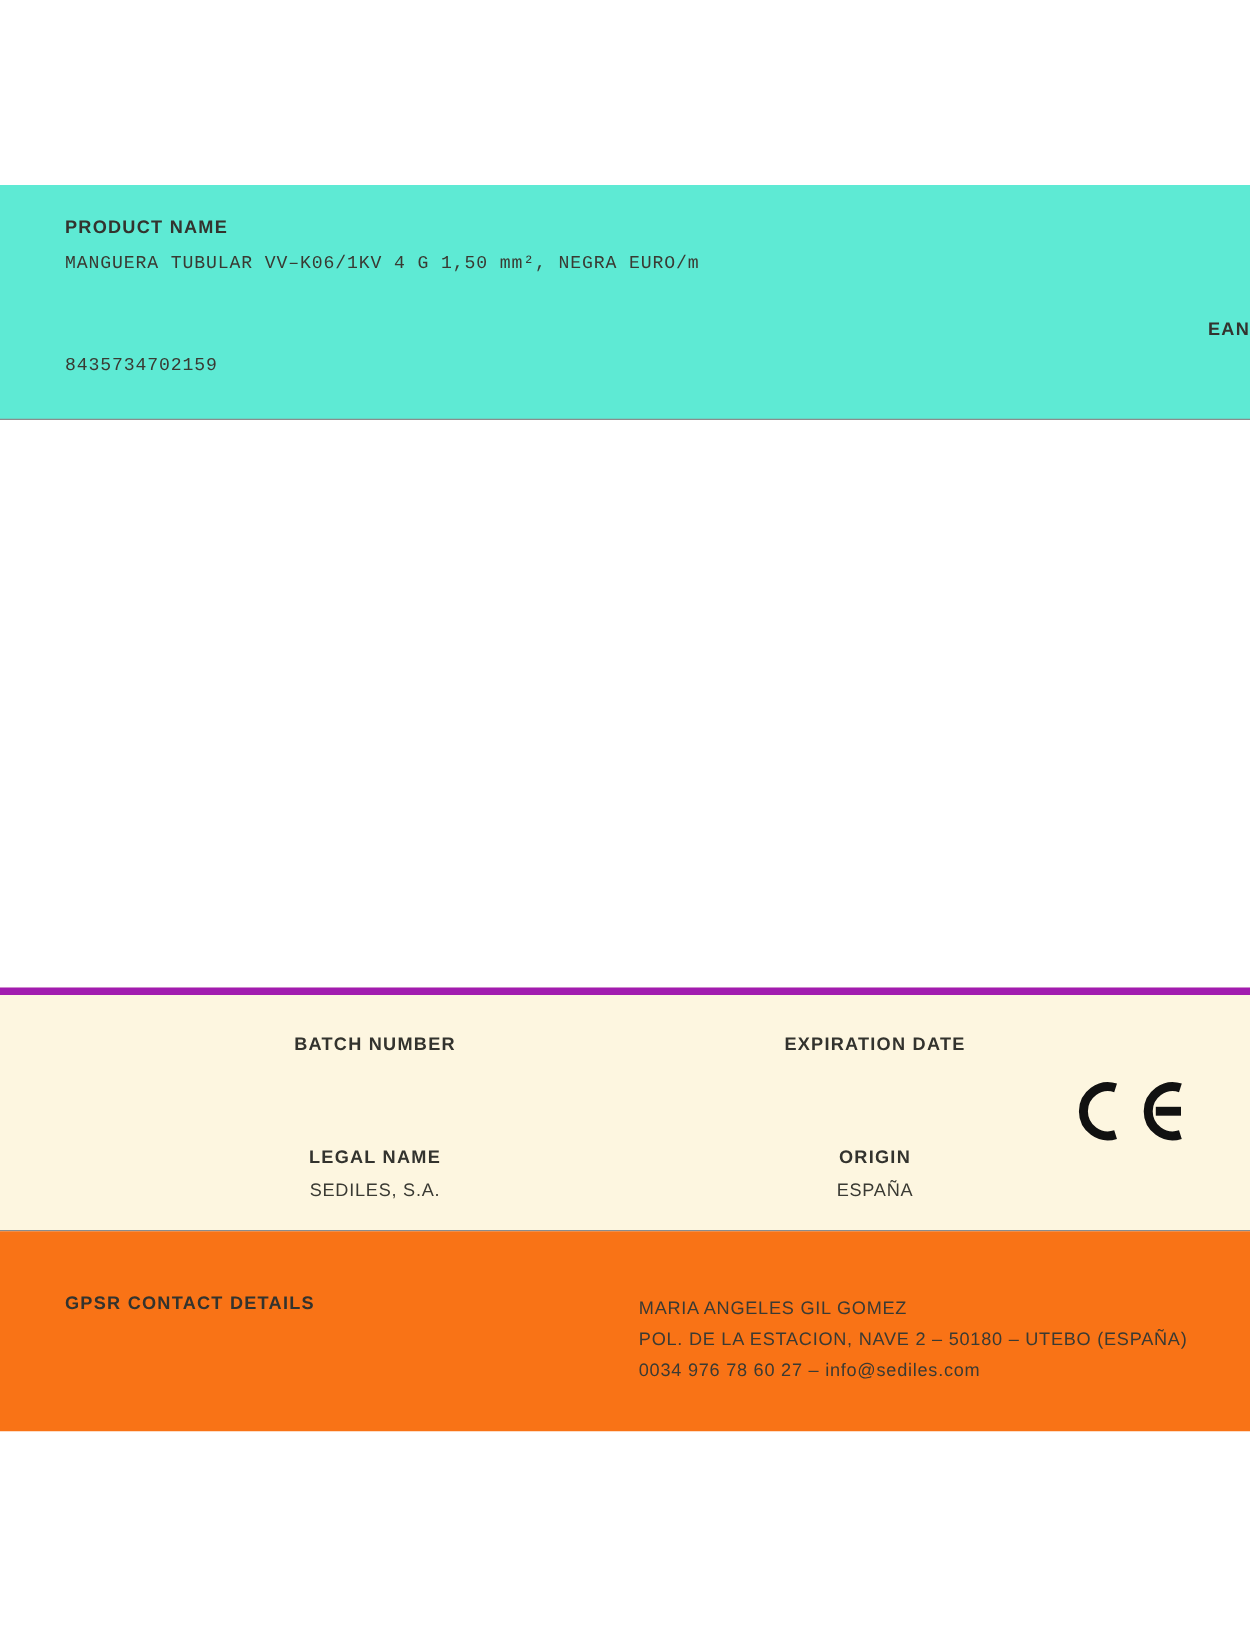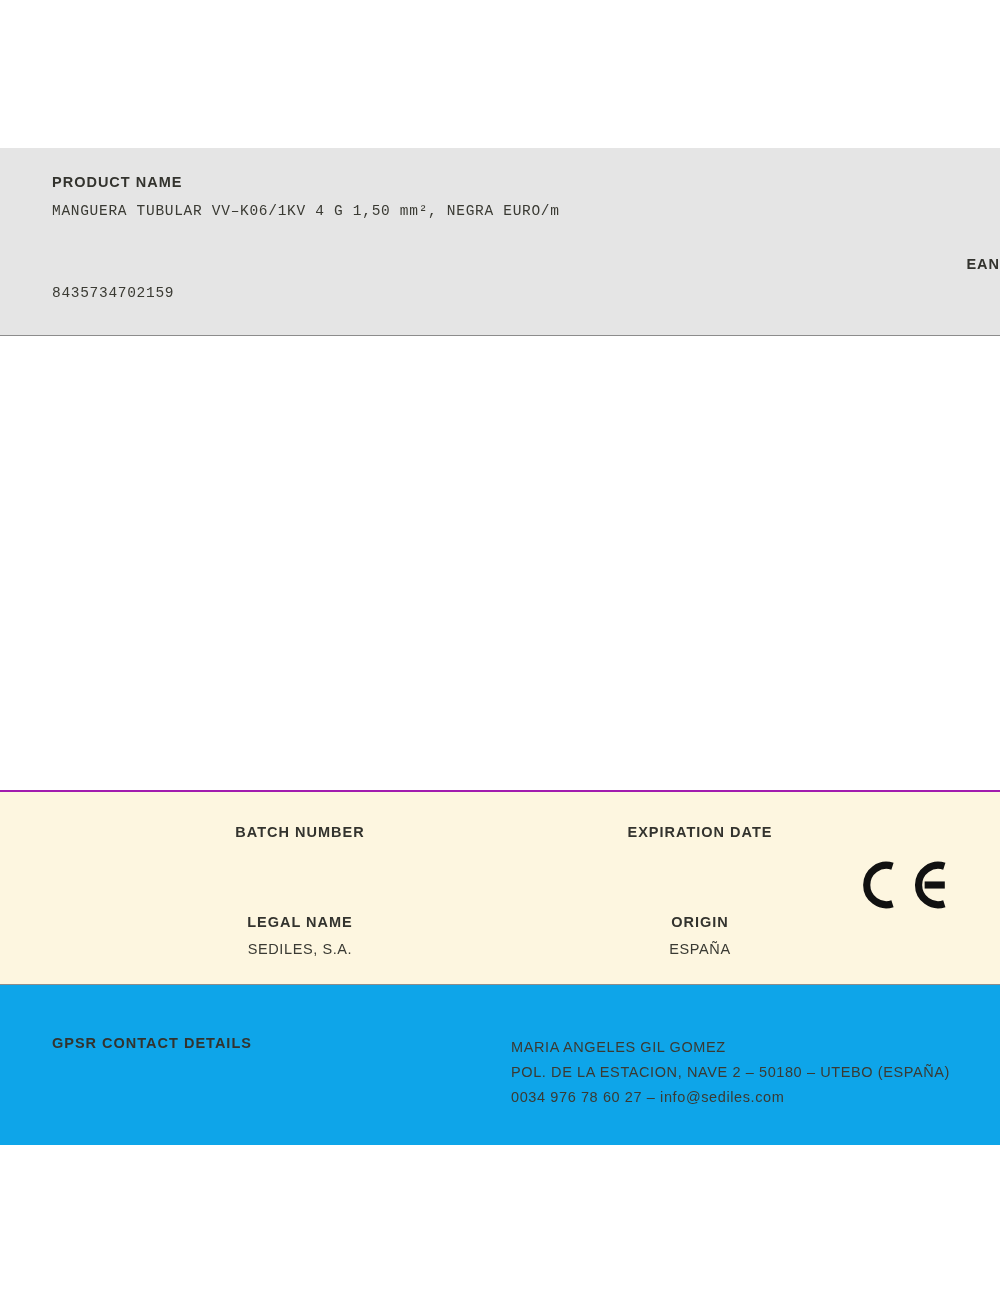--- a/index.html
+++ b/index.html
@@ -23,21 +23,21 @@
     background: #ffffff;
   }
 
   
   .top-block {
     position: absolute;
     top: 148px;
     left: 0;
     width: 1000px;
     height: 188px;
-    background: #e5e5e5;
+    background: #5eead4;
     border-bottom: 1px solid #8c8c8c;
     box-sizing: border-box;
   }
 
   .field-label {
     font-size: 14.5px;
     font-weight: bold;
     letter-spacing: 1.0px;
     color: #33332e;
   }
@@ -74,21 +74,21 @@
   }
 
   
   .mid-block {
     position: absolute;
     top: 790px;
     left: 0;
     width: 1000px;
     height: 195px;
     background: #fdf6e0;
-    border-top: 2px solid #a21caf;
+    border-top: 6px solid #a21caf;
     border-bottom: 1px solid #8c8c8c;
     box-sizing: border-box;
   }
 
   .mid-grid {
     position: relative;
     width: 100%;
     height: 100%;
   }
 
@@ -132,21 +132,21 @@
   }
   .ce-mark svg { display: block; }
 
   
   .gpsr-block {
     position: absolute;
     top: 985px;
     left: 0;
     width: 1000px;
     height: 174px;
-    background: #0ea5e9;
+    background: #f97316;
     box-sizing: border-box;
   }
   .gpsr-label {
     position: absolute;
     left: 52px;
     top: 50px;
     font-size: 14.5px;
     font-weight: bold;
     letter-spacing: 1.0px;
     color: #33332e;

